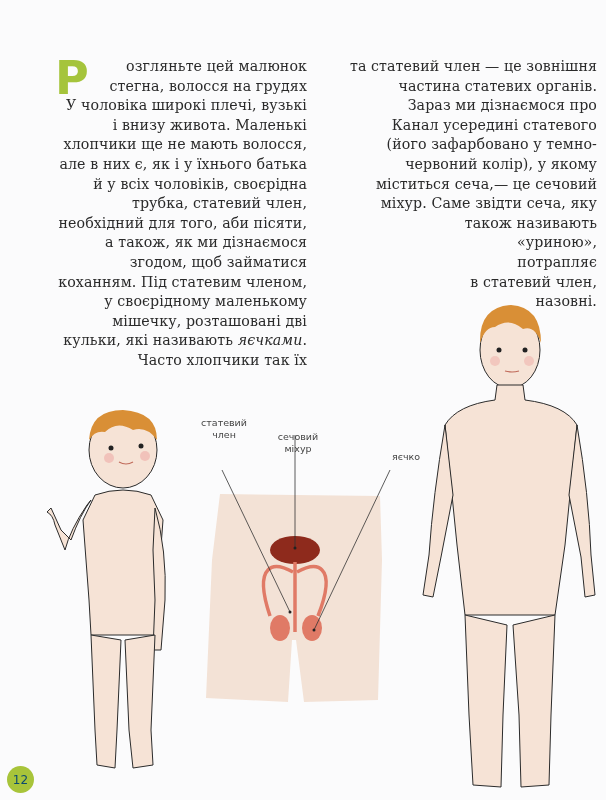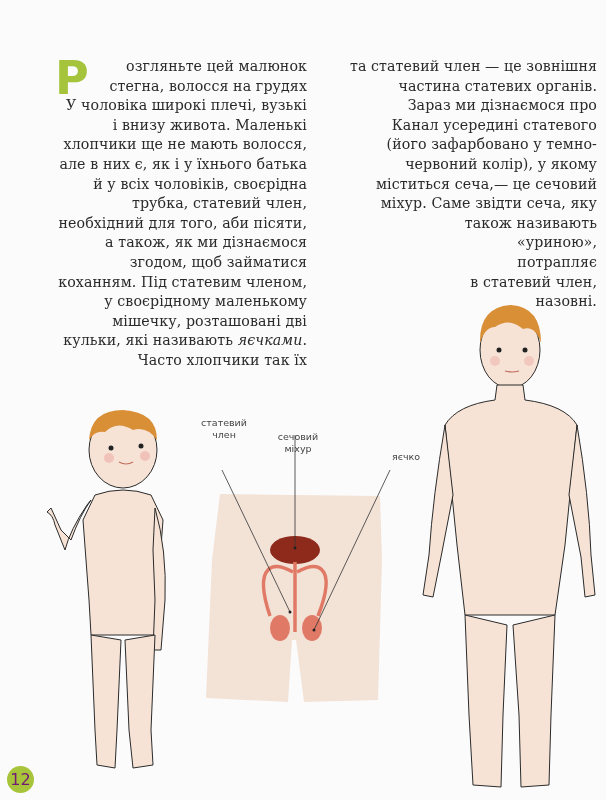--- a/index.html
+++ b/index.html
@@ -28,22 +28,22 @@
     em { font-style: italic; }
     .label {
       position: absolute;
       font-family: "DejaVu Sans", sans-serif;
       font-size: 9.5px; line-height: 12px; color: #444;
       text-align: center;
     }
     .page-num {
       position: absolute; left: 7px; top: 766px;
       width: 27px; height: 27px; border-radius: 50%;
-      background: #a8c43a; color: #701a75;
-      font-family: "DejaVu Sans", sans-serif; font-size: 16px;
+      background: #a8c43a; color: #0c4a6e;
+      font-family: "DejaVu Sans", sans-serif; font-size: 12px;
       display: flex; align-items: center; justify-content: center;
     }
     svg { position: absolute; overflow: visible; }
   </style>
 </head>
 <body>
 
 <div class="col col-left">
   <span class="dropcap">Р</span>
   <span class="line indent">озгляньте цей малюнок</span>

